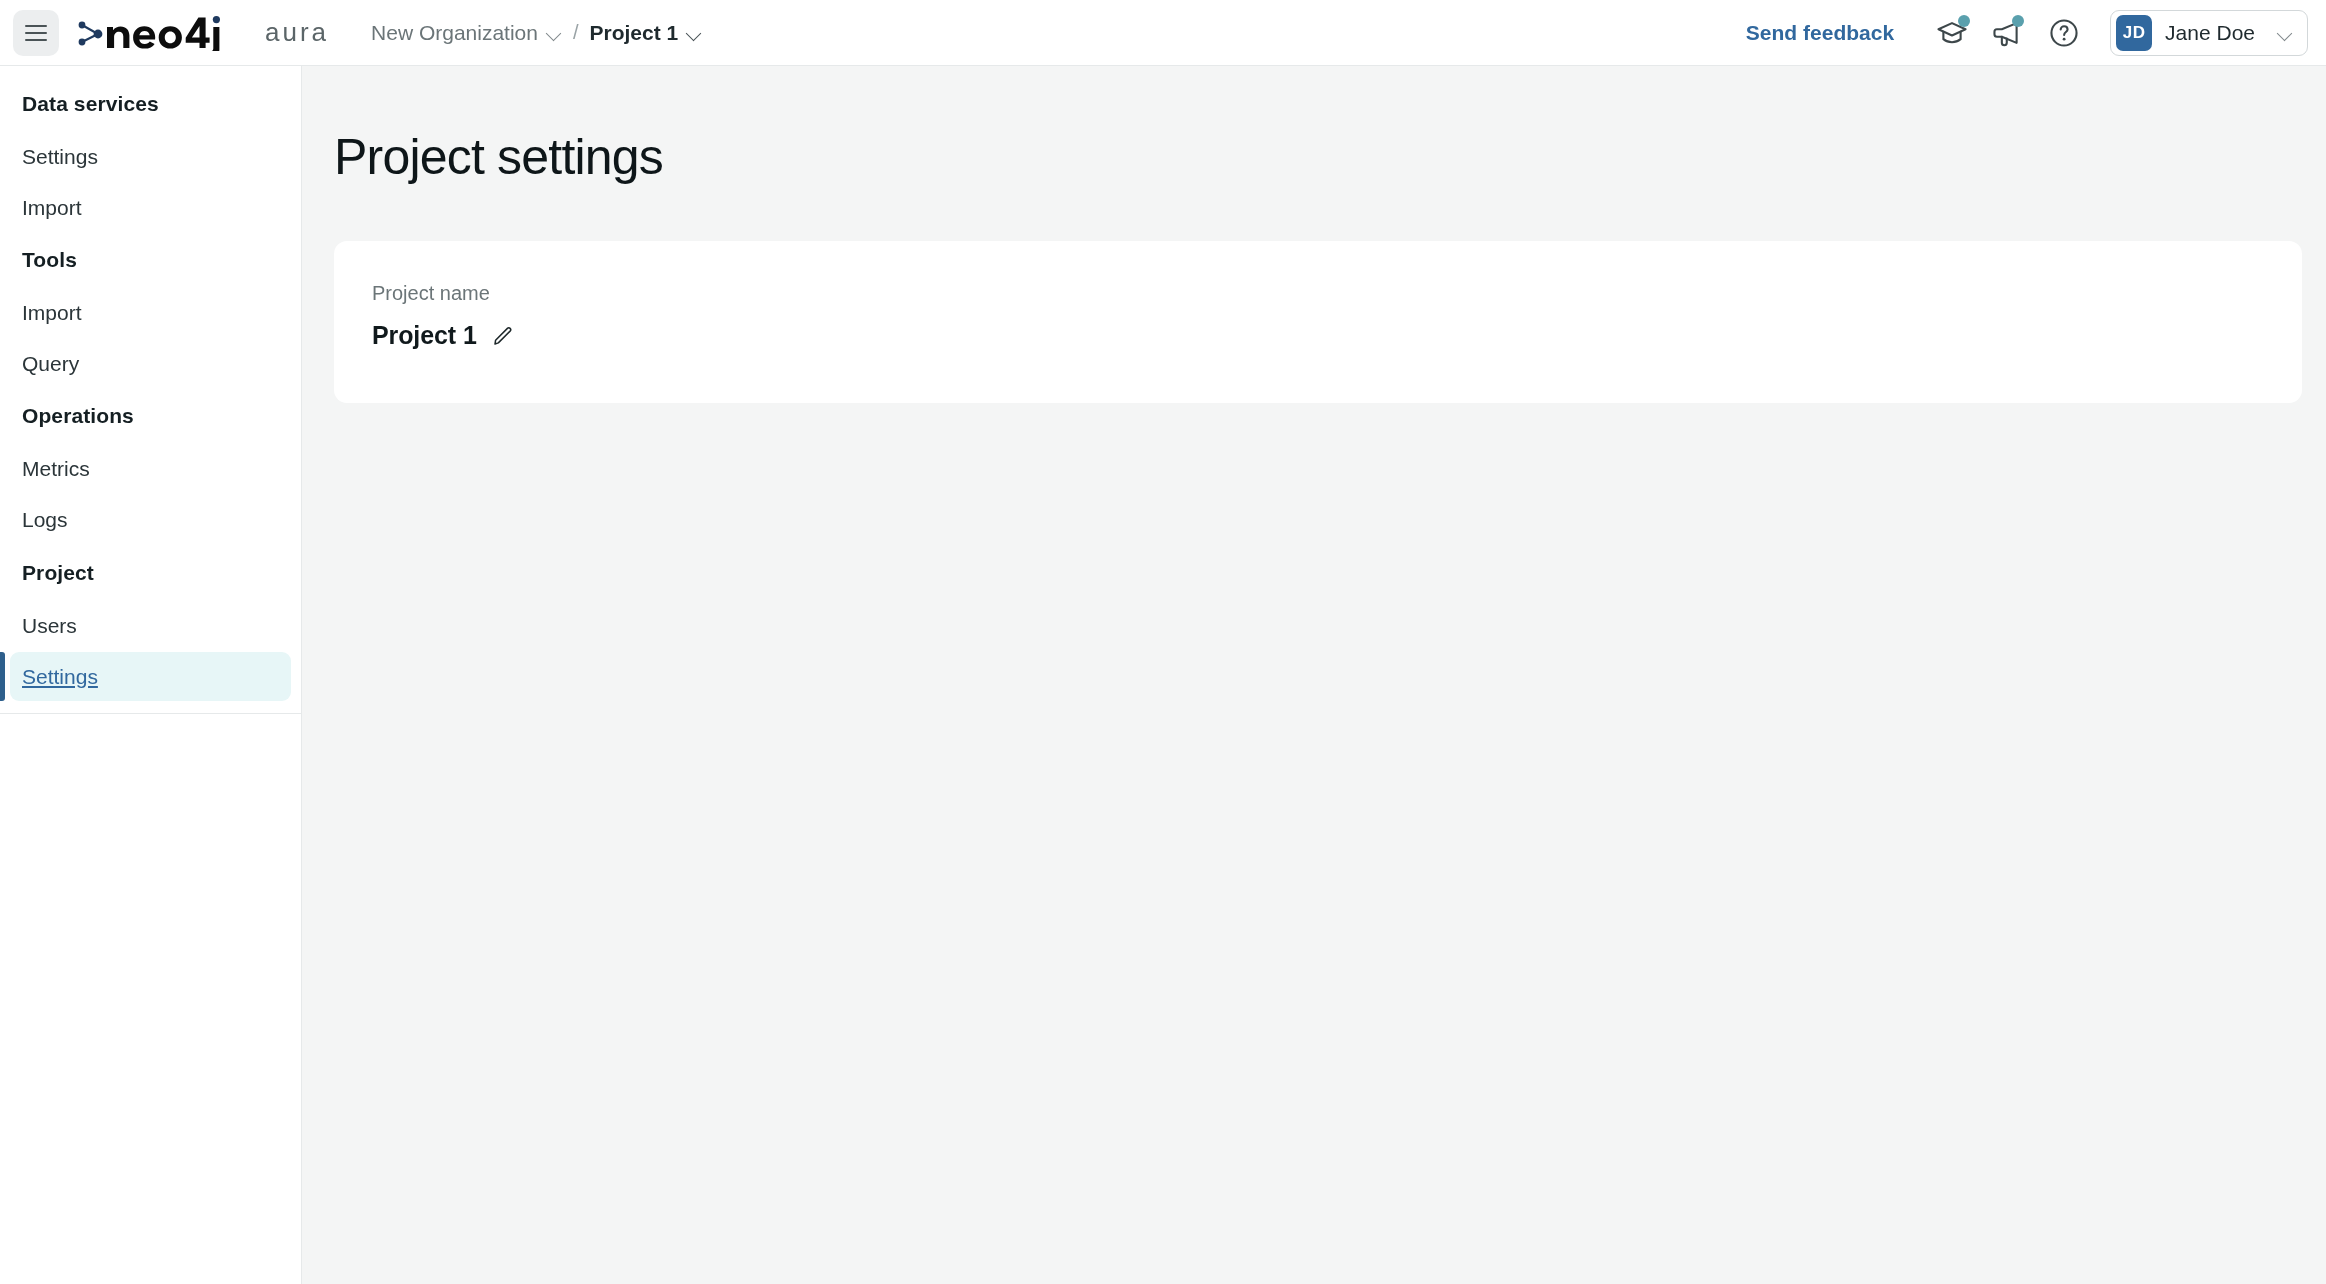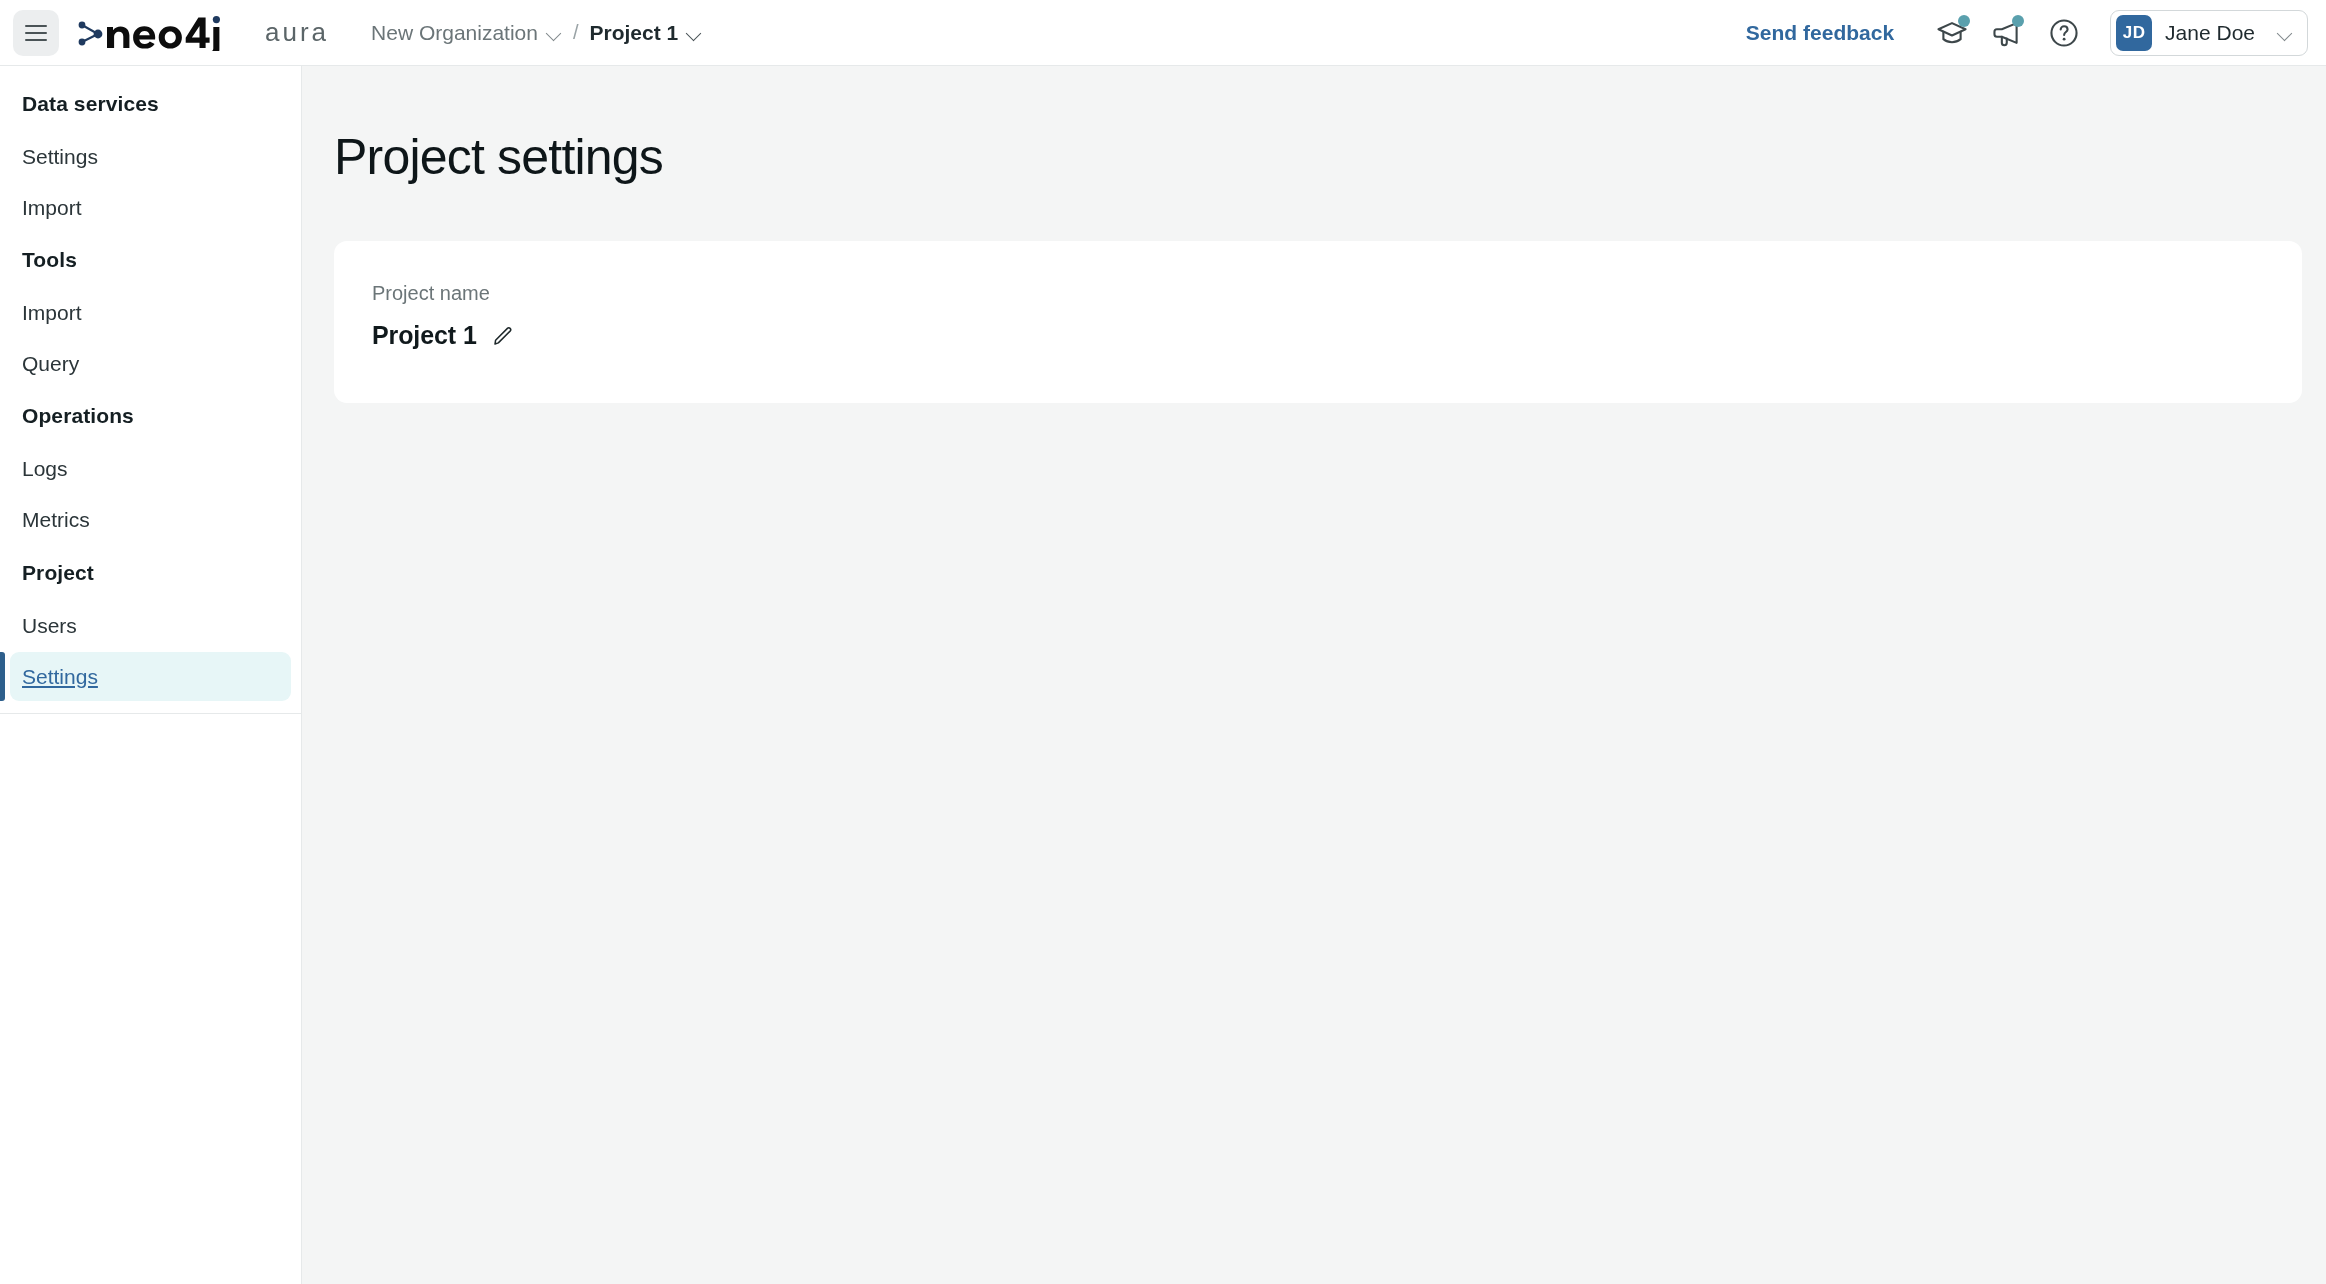--- a/index.html
+++ b/index.html
@@ -363,22 +363,22 @@
 
     <div class="nav-heading">Data services</div>
     <div class="nav-item">Settings</div>
     <div class="nav-item">Import</div>
 
     <div class="nav-heading">Tools</div>
     <div class="nav-item">Import</div>
     <div class="nav-item">Query</div>
 
     <div class="nav-heading">Operations</div>
+    <div class="nav-item">Metrics</div>
     <div class="nav-item">Logs</div>
-    <div class="nav-item">Metrics</div>
 
     <div class="nav-heading">Project</div>
     <div class="nav-item">Users</div>
     <div class="nav-item active">Settings</div>
   </div>
   <div class="nav-divider"></div>
 </nav>
 
 <main class="main">
 

